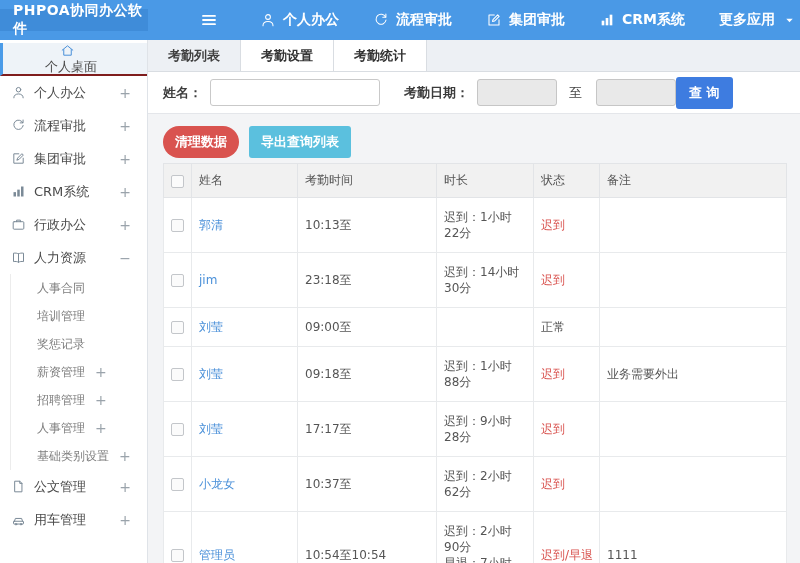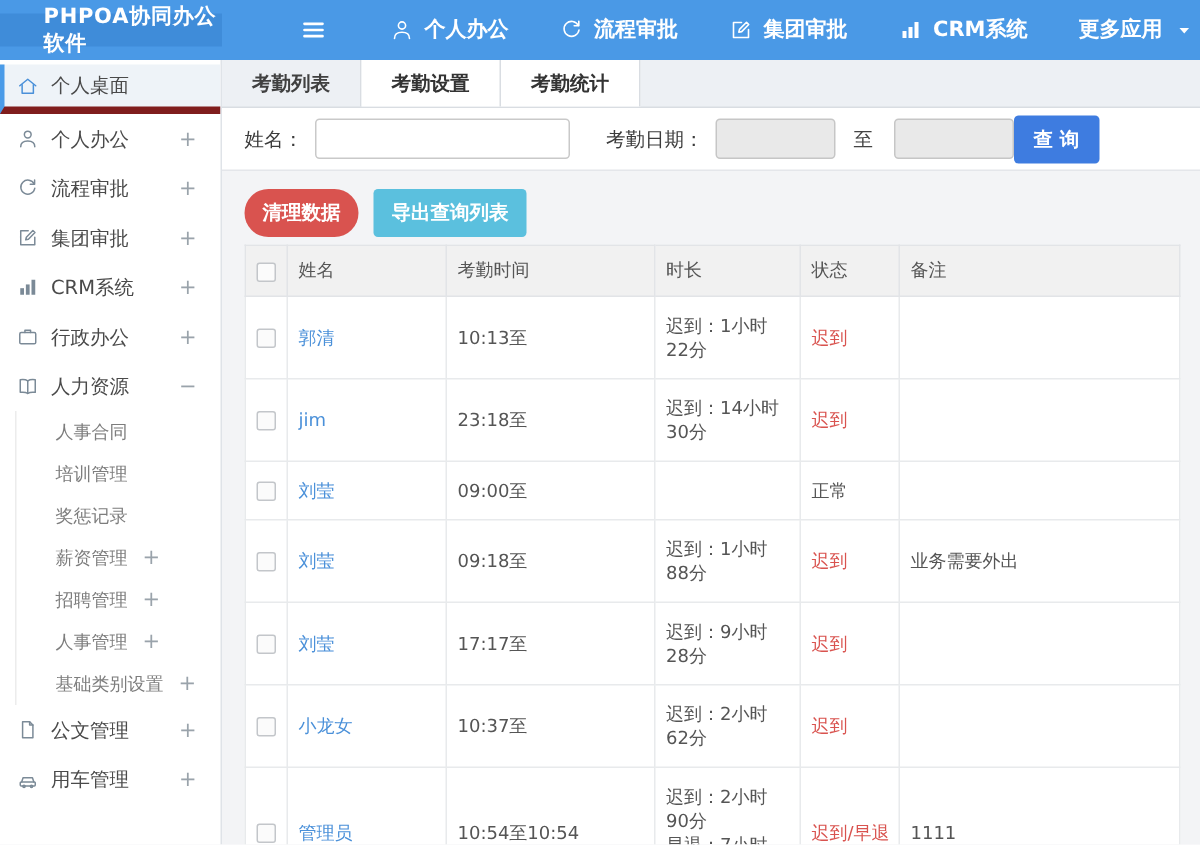--- a/index.html
+++ b/index.html
@@ -5,56 +5,56 @@
 <style>
   * { box-sizing: border-box; margin: 0; padding: 0; }
   html,body { width:800px; height:563px; overflow:hidden; }
   body {
     font-family: "DejaVu Sans", "Liberation Sans", sans-serif;
     font-size: 12px; color:#555; background:#f3f4f6;
   }
   
   .topbar { height:40px; background:#4a99e6; display:flex; align-items:center; color:#fff; }
   .logo { width:148px; height:22px; background:#3f8cd9; display:flex; align-items:center;
-          padding-left:29px; font-size:14px; font-weight:bold; letter-spacing:.5px; flex:none; }
+          padding-left:13px; font-size:14px; font-weight:bold; letter-spacing:.5px; flex:none; }
   .hamburger { margin-left:52px; width:18px; height:18px; cursor:pointer; color:#fff; flex:none; }
   .topnav { display:flex; margin-left:42px; align-items:center; }
   .nav-item { display:flex; align-items:center; margin-right:34px; font-size:14px;
               font-weight:bold; cursor:pointer; white-space:nowrap; }
   .nicon { width:16px; height:16px; margin-right:7px; display:inline-block; }
   .nicon:empty { display:none; }
   .caret { width:11px; height:11px; margin-left:9px; display:inline-block; }
   .caret:empty { display:none; }
   svg { display:block; width:100%; height:100%; }
   
   .layout { display:flex; height:523px; }
   .sidebar { width:148px; flex:none; background:#fff; border-right:1px solid #dfe3e8; padding-top:3px; overflow:hidden; }
   .side-item { height:33px; display:flex; align-items:center; padding:0 16px 0 11px;
                font-size:13px; color:#4a4a4a; cursor:pointer; position:relative; }
   .side-item .sicon { width:15px; height:15px; margin-right:8px; color:#7b8a97; flex:none; }
   .side-item .sicon:empty { display:none; }
   .side-item .slabel { flex:1 1 auto; white-space:nowrap; }
   .side-item .plus { color:#9aa3ab; font-size:14px; flex:none; }
   .side-item.active { background:#eef3f8; border-left:3px solid #4a9be8; padding-left:8px;
-                      border-bottom:5px solid #7f1d1d; }
+                      border-bottom:2px solid #7f1d1d;flex-direction:column; }
   .side-item.active .sicon { color:#4a90d9; }
   .side-item.sub { height:28px; padding-left:37px; font-size:12px; color:#7d7d7d; }
   .side-item.sub::before { content:""; position:absolute; left:10px; top:0; bottom:0;
                            border-left:1px solid #ececec; }
   .side-item.sub .slabel { flex:0 0 auto; }
   .side-item.sub .plus { margin-left:10px; }
   
   .content { flex:1 1 auto; display:flex; flex-direction:column; background:#f3f4f6; overflow:hidden; }
   .tabstrip { height:32px; flex:none; background:#edf0f4; border-bottom:1px solid #d9dde2; display:flex; }
   .tab { padding:0 20px; display:flex; align-items:center; font-size:13px; font-weight:bold;
          color:#333; background:#fff; border-right:1px solid #d9dde2; cursor:pointer; white-space:nowrap; }
   .tab.active { background:transparent; color:#404040;font-family:Liberation Serif, serif; }
   .searchbar { height:42px; flex:none; background:#fff; border-bottom:1px solid #e4e6ea;
                display:flex; align-items:center; padding:0 15px; }
-  .searchbar label { font-size:13px; font-weight:normal; color:#3c3c3c; white-space:nowrap; }
+  .searchbar label { font-size:13px; font-weight:bold; color:#3c3c3c; white-space:nowrap; }
   .inp-name { width:170px; height:27px; border:1px solid #c9c9c9; border-radius:3px;
               background:#fff; margin-left:8px; padding:0 6px; font-size:12px; color:#555; }
   .lbl-date { margin-left:24px; }
   .inp-date { width:80px; height:27px; border:1px solid #c6c6c6; border-radius:3px;
               background:#e9e9e9; margin-left:8px; padding:0 6px; font-size:12px; color:#555; }
   .to { margin:0 6px 0 12px; font-size:13px; color:#444; }
   .btn { border:none; border-radius:3px; color:#fff; font-size:13px; font-weight:bold;
          cursor:pointer; font-family:inherit; }
   .btn-query { background:#3e7ce0; padding:7px 13px; white-space:nowrap; }
   .toolbar { flex:none; margin:12px 15px 5px 15px; display:flex; }

